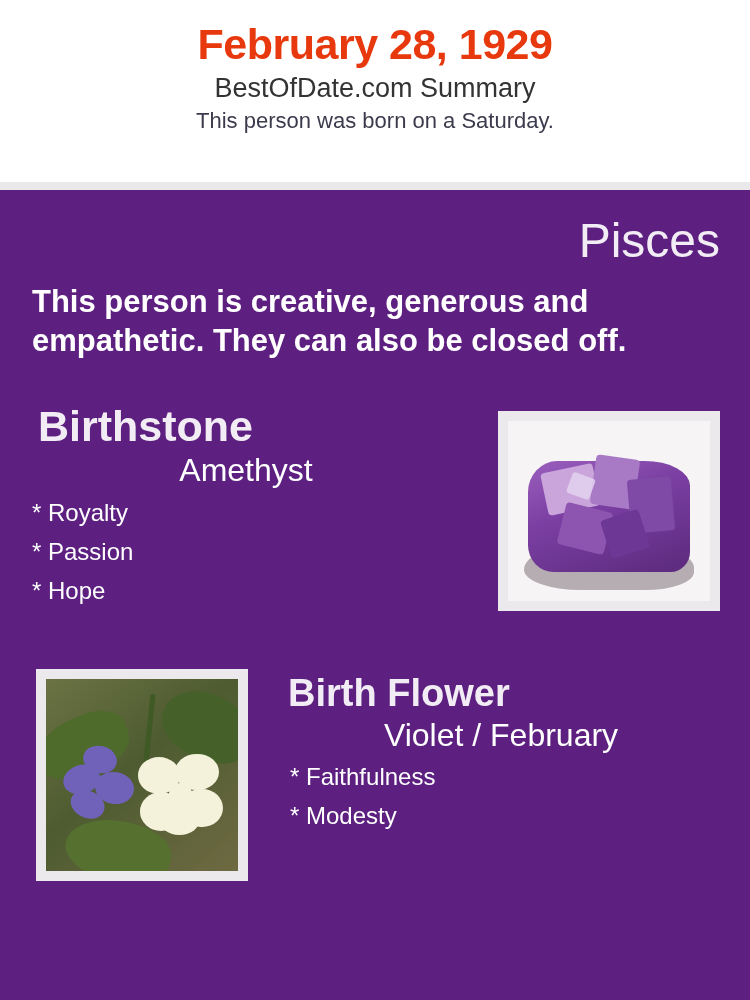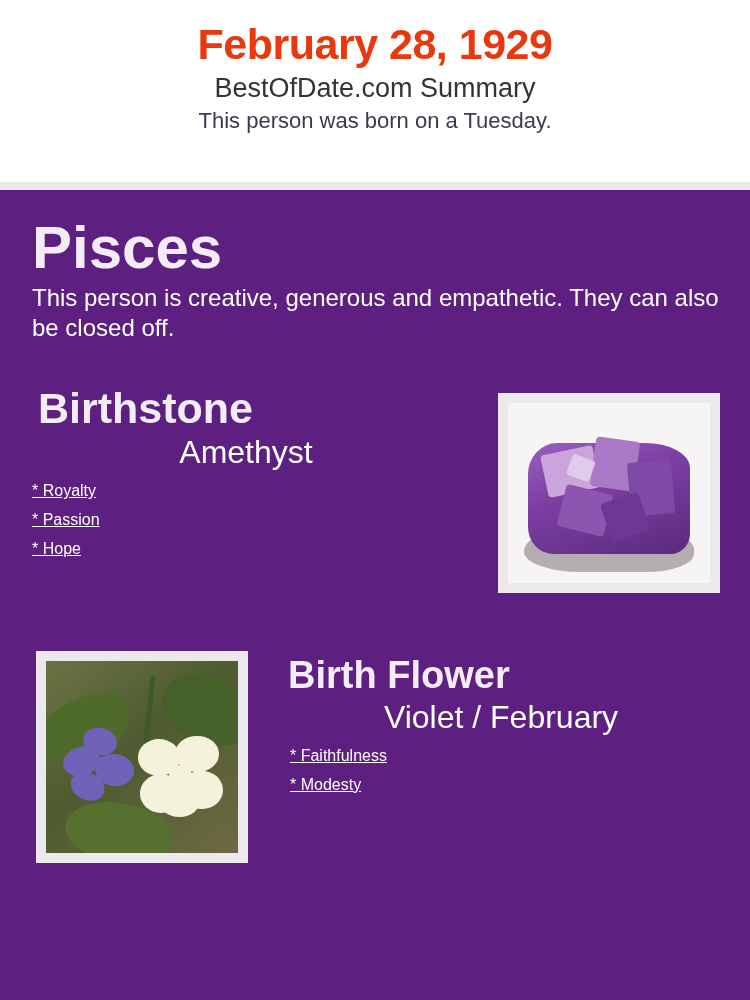--- a/index.html
+++ b/index.html
@@ -59,33 +59,34 @@
   .body-panel {
     background: #5d2080;
     box-sizing: border-box;
     padding: 18px 30px 24px 30px;
     height: 810px;
     position: relative;
     color: #ffffff;
   }
 
   .sign-title {
-    font-size: 60px;
-    font-weight: bold;
+    font-size: 48px;
+    font-weight: normal;
     color: #f2ecf5;
     margin: 8px 0 4px 2px;
     line-height: 1.05;
+    text-align: right;
   }
   .sign-desc {
-    font-size: 24px;
+    font-size: 31px;
     color: #ffffff;
     line-height: 1.25;
-    margin: 4px 0 0 2px;
+    margin: 17px 0 0 2px;
     max-width: 690px;
-    font-weight: normal;
+    font-weight: bold;
   }
 
   
   .stone-section {
     margin-top: 42px;
     position: relative;
     min-height: 230px;
   }
   .stone-text {
     width: 430px;
@@ -99,25 +100,24 @@
   }
   .section-sub {
     font-size: 32px;
     color: #ffffff;
     margin: 0 0 10px 2px;
     line-height: 1.15;
     font-weight: normal;
     text-align: center;
   }
   .bullet {
-    font-size: 16px;
+    font-size: 24px;
     color: #ffffff;
     margin: 0 0 10px 2px;
     line-height: 1.2;
-    text-decoration: underline;
   }
 
   .stone-photo {
     position: absolute;
     right: 0px;
     top: 8px;
     width: 222px;
     height: 200px;
     background: #ece9ec;
     padding: 10px;
@@ -344,21 +344,21 @@
   }
 </style>
 </head>
 <body>
 
 <div class="page">
 
   <div class="header">
     <div class="header-date">February 28, 1929</div>
     <div class="header-site">BestOfDate.com Summary</div>
-    <div class="header-sub">This person was born on a Tuesday.</div>
+    <div class="header-sub">This person was born on a Saturday.</div>
   </div>
 
   <div class="divider"></div>
 
   <div class="body-panel">
 
     <div>
       <div class="sign-title">Pisces</div>
       <div class="sign-desc">This person is creative, generous and empathetic. They can also be closed off.</div>
     </div>

